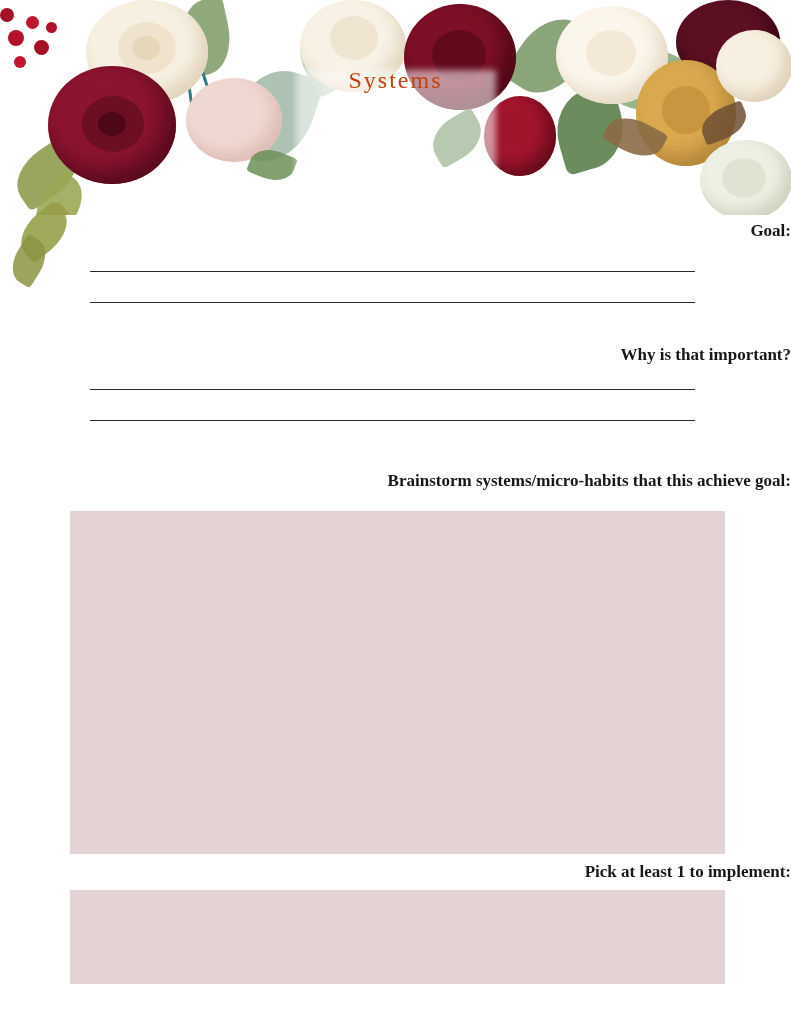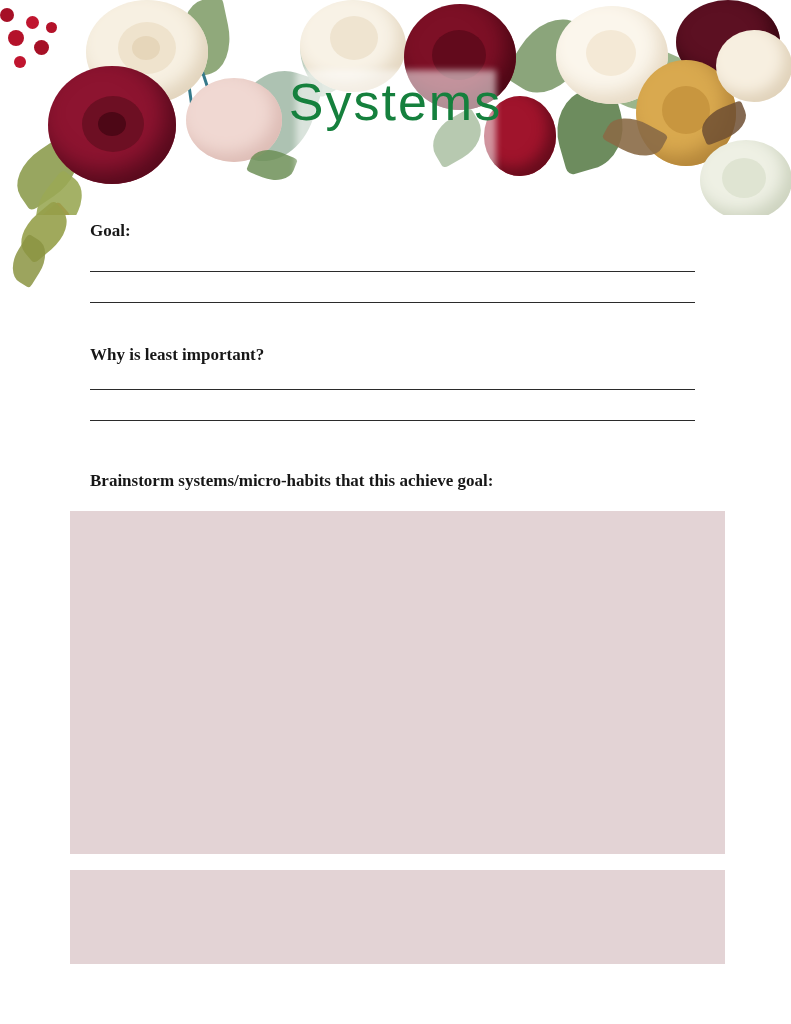--- a/index.html
+++ b/index.html
@@ -69,34 +69,35 @@
     position: absolute;
     top: 8px;
     left: 296px;
     width: 200px;
     height: 110px;
     background: rgba(255,255,255,0.55);
     filter: blur(3px);
     z-index: -1;
   }
   .title-line {
-    font-family: Liberation Sans, sans-serif;
-    font-size: 52px;
+    font-family: Liberation Serif, serif;
+    font-size: 24px;
     letter-spacing: 2px;
-    color: #15803d;
+    color: #c2410c;
     line-height: 1.55;
     font-weight: 400;
   }
 
   
   .form-body {
     position: absolute;
     top: 205px;
     left: 0;
     width: 791px;
+    text-align: right;
   }
   .field-label {
     font-family: "Liberation Serif", serif;
     font-weight: bold;
     font-size: 17px;
     color: #171717;
     margin-left: 90px;
   }
   .rule {
     height: 0;
@@ -199,30 +200,31 @@
 
     <div class="sp-16"></div>
     <div class="field-label">Goal:</div>
     <div class="sp-30"></div>
     <div class="rule"></div>
     <div class="sp-30"></div>
     <div class="rule"></div>
 
     <div class="sp-30"></div>
     <div class="sp-12"></div>
-    <div class="field-label">Why is least important?</div>
+    <div class="field-label">Why is that important?</div>
     <div class="sp-24"></div>
     <div class="rule"></div>
     <div class="sp-30"></div>
     <div class="rule"></div>
 
     <div class="sp-30"></div>
     <div class="sp-20"></div>
     <div class="field-label">Brainstorm systems/micro-habits that this achieve goal:</div>
     <div class="sp-20"></div>
     <div class="fill-box" style="height:343px;"></div>
 
     <div class="sp-8"></div>
+    <div class="field-label">Pick at least 1 to implement:</div>
     <div class="sp-8"></div>
     <div class="fill-box" style="height:94px;"></div>
   </div>
 
 </div>
 
 </body></html>

